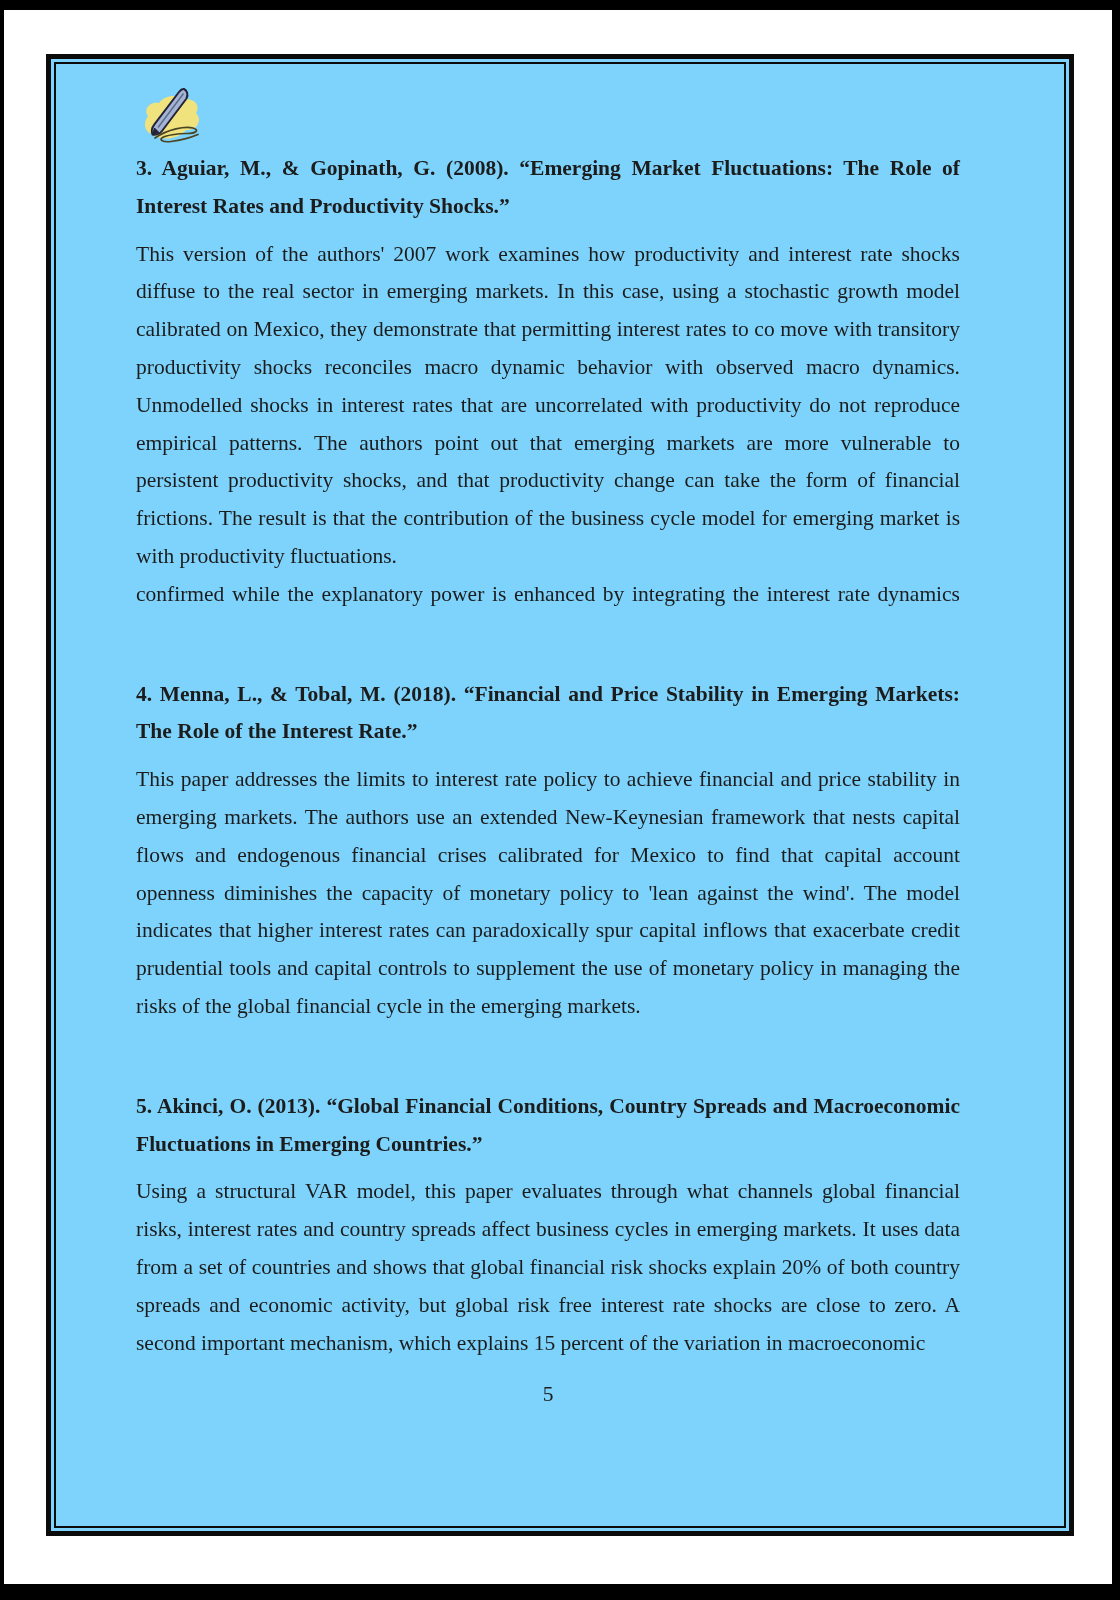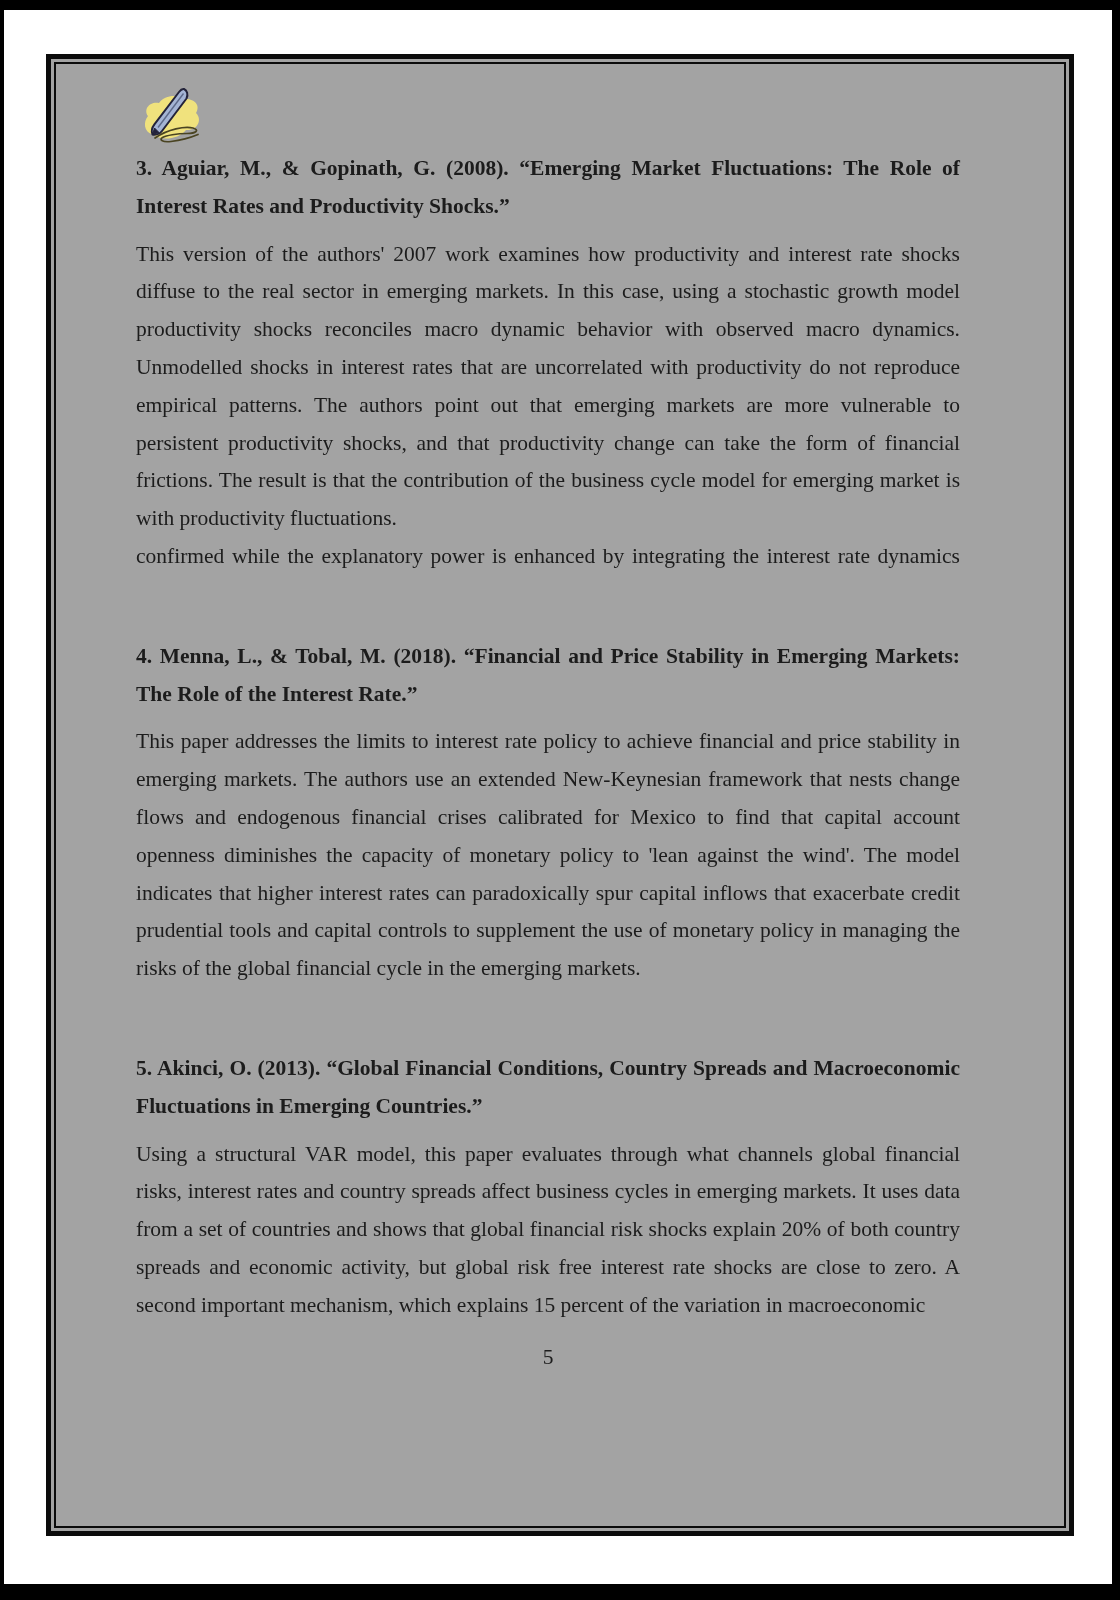--- a/index.html
+++ b/index.html
@@ -26,21 +26,21 @@
   }
   .frame-outer {
     position: absolute;
     left: 42px;
     right: 38px;
     top: 44px;
     height: 1482px;
     box-sizing: border-box;
     border: 5px solid #0b0b0b;
     padding: 3px;
-    background: #a3a3a3;
+    background: #7dd3fc;
   }
   .frame-inner {
     box-sizing: border-box;
     border: 2px solid #0b0b0b;
     width: 100%;
     height: 100%;
     overflow: hidden;
   }
   .content {
     box-sizing: border-box;
@@ -97,38 +97,39 @@
           </div>
 
           <div class="entry">
             <div class="entry-heading first">
                 <div class="tline">3. Aguiar, M., &amp; Gopinath, G. (2008). “Emerging Market Fluctuations: The Role of</div>
                 <div class="tline tlast">Interest Rates and Productivity Shocks.”</div>
               </div>
             <div class="entry-body">
                 <div class="tline">This version of the authors' 2007 work examines how productivity and interest rate shocks</div>
                 <div class="tline">diffuse to the real sector in emerging markets. In this case, using a stochastic growth model</div>
+                <div class="tline">calibrated on Mexico, they demonstrate that permitting interest rates to co move with transitory</div>
                 <div class="tline">productivity shocks reconciles macro dynamic behavior with observed macro dynamics.</div>
                 <div class="tline">Unmodelled shocks in interest rates that are uncorrelated with productivity do not reproduce</div>
                 <div class="tline">empirical patterns. The authors point out that emerging markets are more vulnerable to</div>
                 <div class="tline">persistent productivity shocks, and that productivity change can take the form of financial</div>
                 <div class="tline">frictions. The result is that the contribution of the business cycle model for emerging market is</div>
                 <div class="tline tlast">with productivity fluctuations.</div>
                 <div class="tline">confirmed while the explanatory power is enhanced by integrating the interest rate dynamics</div>
               </div>
           </div>
 
           <div class="entry">
             <div class="entry-heading">
                 <div class="tline">4. Menna, L., &amp; Tobal, M. (2018). “Financial and Price Stability in Emerging Markets:</div>
                 <div class="tline tlast">The Role of the Interest Rate.”</div>
               </div>
             <div class="entry-body">
                 <div class="tline">This paper addresses the limits to interest rate policy to achieve financial and price stability in</div>
-                <div class="tline">emerging markets. The authors use an extended New-Keynesian framework that nests change</div>
+                <div class="tline">emerging markets. The authors use an extended New-Keynesian framework that nests capital</div>
                 <div class="tline">flows and endogenous financial crises calibrated for Mexico to find that capital account</div>
                 <div class="tline">openness diminishes the capacity of monetary policy to 'lean against the wind'. The model</div>
                 <div class="tline">indicates that higher interest rates can paradoxically spur capital inflows that exacerbate credit</div>
                 <div class="tline">prudential tools and capital controls to supplement the use of monetary policy in managing the</div>
                 <div class="tline tlast">risks of the global financial cycle in the emerging markets.</div>
               </div>
           </div>
 
           <div class="entry">
             <div class="entry-heading">

